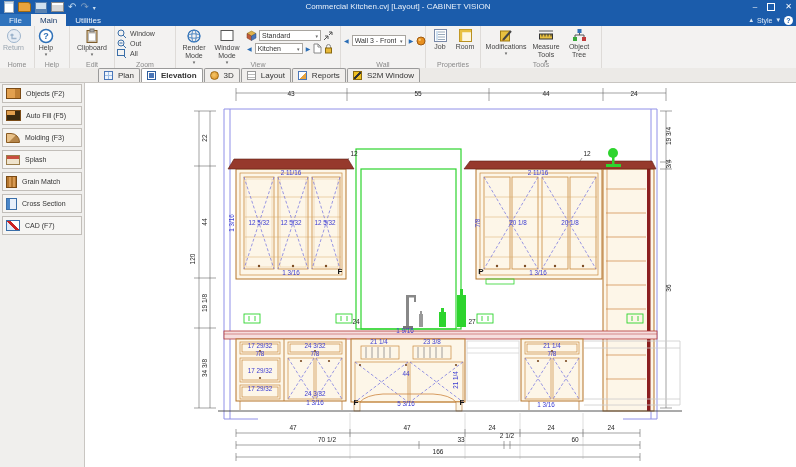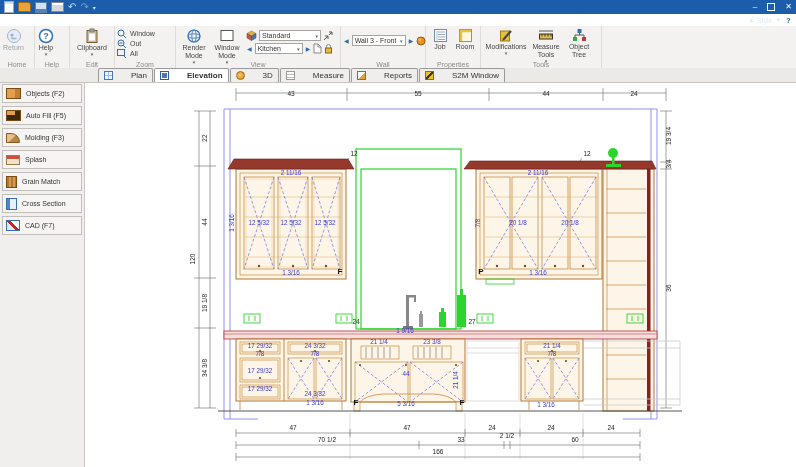--- a/index.html
+++ b/index.html
@@ -42,21 +42,21 @@
          color:#333;padding:0 2px;box-sizing:border-box;}
   .combo .cv{white-space:nowrap;overflow:hidden;}
   .combo .caret{margin-left:auto;}
   .navarr{font-size:6px;color:#2a6db5;padding:0 1px;}
   .viewcol{display:flex;flex-direction:column;gap:2px;padding-top:3px;margin-left:2px;}
   .vrow{display:flex;align-items:center;gap:2px;}
   .wallrow{display:flex;align-items:center;gap:2px;padding-top:8px;}
   
   .doctabs{position:absolute;left:0;top:68px;width:796px;height:15px;background:#eceae7;border-bottom:1px solid #c8c5c1;
            display:flex;align-items:flex-end;padding-left:98px;box-sizing:border-box;}
-  .dtab{display:flex;align-items:center;gap:18px;height:13px;border:1px solid #9a9a9a;border-bottom:none;
+  .dtab{display:flex;align-items:center;gap:5px;height:13px;border:1px solid #9a9a9a;border-bottom:none;
         border-radius:2px 2px 0 0;background:#f0eeec;font-size:8px;color:#333;padding:0 5px;margin-right:1px;}
   .dtab.active{background:#fff;font-weight:bold;}
   .ticon{display:inline-block;width:9px;height:9px;box-sizing:border-box;}
   .ti-plan{border:1px solid #4a76b8;background:linear-gradient(#9fc0e8,#9fc0e8) 3px 0/1px 9px no-repeat,
            linear-gradient(#9fc0e8,#9fc0e8) 0 3px/9px 1px no-repeat,#eef4fc;}
   .ti-elevation{border:1px solid #2f5f9e;background:#4a76b8;box-shadow:inset 0 0 0 1px #fff;}
   .ti-3d{border-radius:50%;background:radial-gradient(circle at 3px 3px,#f5c86a,#d98a20);border:1px solid #a06a10;}
   .ti-reports{border:1px solid #999;background:repeating-linear-gradient(#fff 0 2px,#bbb 2px 3px);}
   .ti-drawings{border:1px solid #4a76b8;background:linear-gradient(135deg,#fff 55%,#e8a33d 56%);}
   .ti-s2m{border:1px solid #8a6a10;background:linear-gradient(135deg,#f0c020 40%,#333 40% 60%,#f0c020 60%);}
@@ -92,27 +92,33 @@
   <div class="titlebar">
     <div class="qat">
       <span class="qico q-page"></span>
       <span class="qico q-folder"></span>
       <span class="qico q-save"></span>
       <span class="qico q-print"></span>
       <span class="qico q-undo">↶</span>
       <span class="qico q-redo">↷</span>
       <span class="qico q-drop">▾</span>
     </div>
+    <div class="title-text">Commercial Kitchen.cvj [Layout] - CABINET VISION</div>
     <div class="winbtns">
       <span>–</span>
       <span class="wb-max"></span>
       <span>✕</span>
     </div>
   </div>
 
+  <div class="menubar">
+    <div class="mtab file">File</div>
+    <div class="mtab active">Main</div>
+    <div class="mtab">Utilities</div>
+  </div>
   <div class="menu-right">
     <span>▴</span>
     <span>Style</span>
     <span>▾</span>
     <span class="help-circle">?</span>
   </div>
 
   <div class="ribbon">
 
     <div class="rgroup" style="width:30px;">
@@ -313,21 +319,21 @@
       <div class="dtab active">
         <span class="ticon ti-elevation"></span>
         <span>Elevation</span>
       </div>
       <div class="dtab">
         <span class="ticon ti-3d"></span>
         <span>3D</span>
       </div>
       <div class="dtab">
         <span class="ticon ti-reports"></span>
-        <span>Measure</span>
+        <span>Layout</span>
       </div>
       <div class="dtab">
         <span class="ticon ti-drawings"></span>
         <span>Reports</span>
       </div>
       <div class="dtab">
         <span class="ticon ti-s2m"></span>
         <span>S2M Window</span>
       </div>
     </div>

